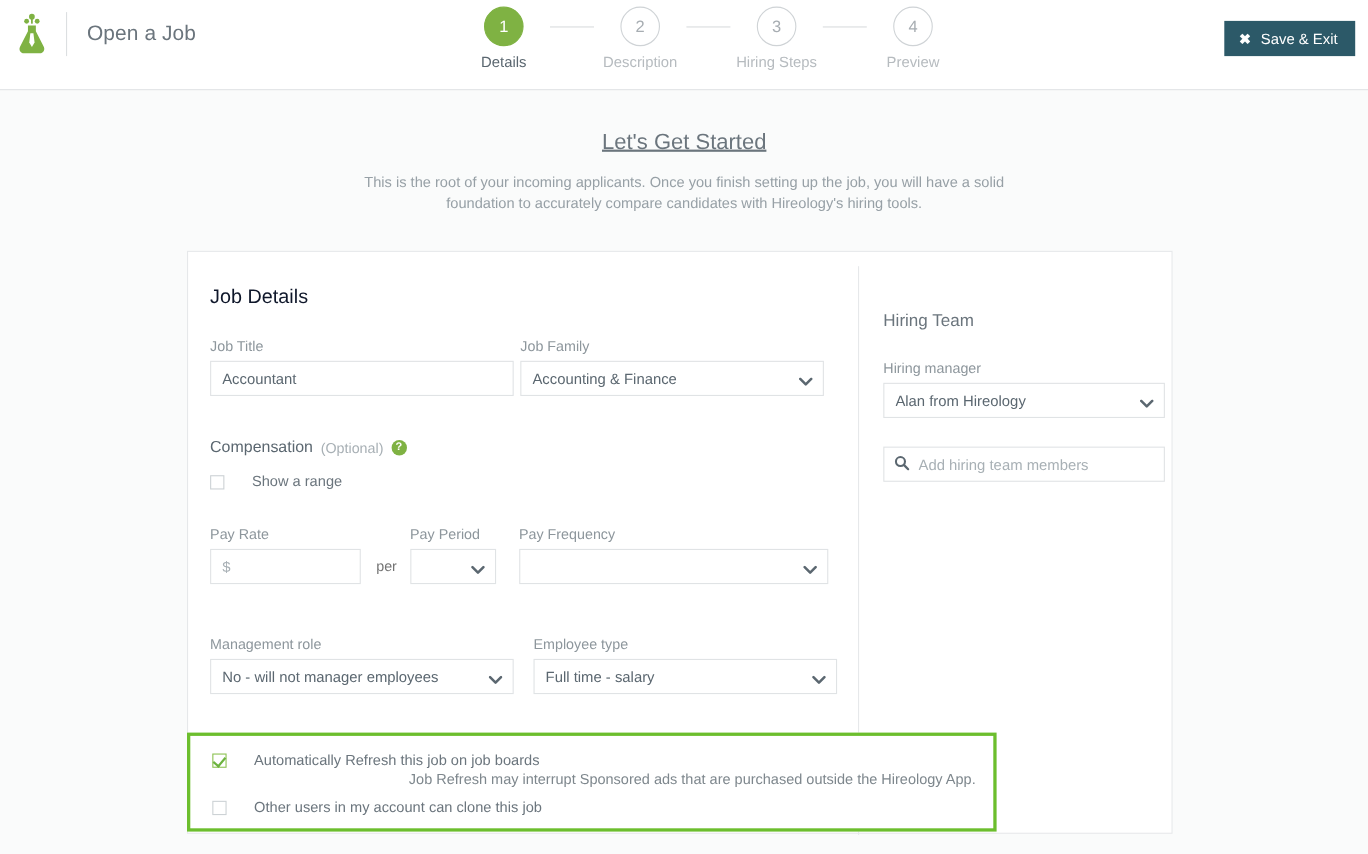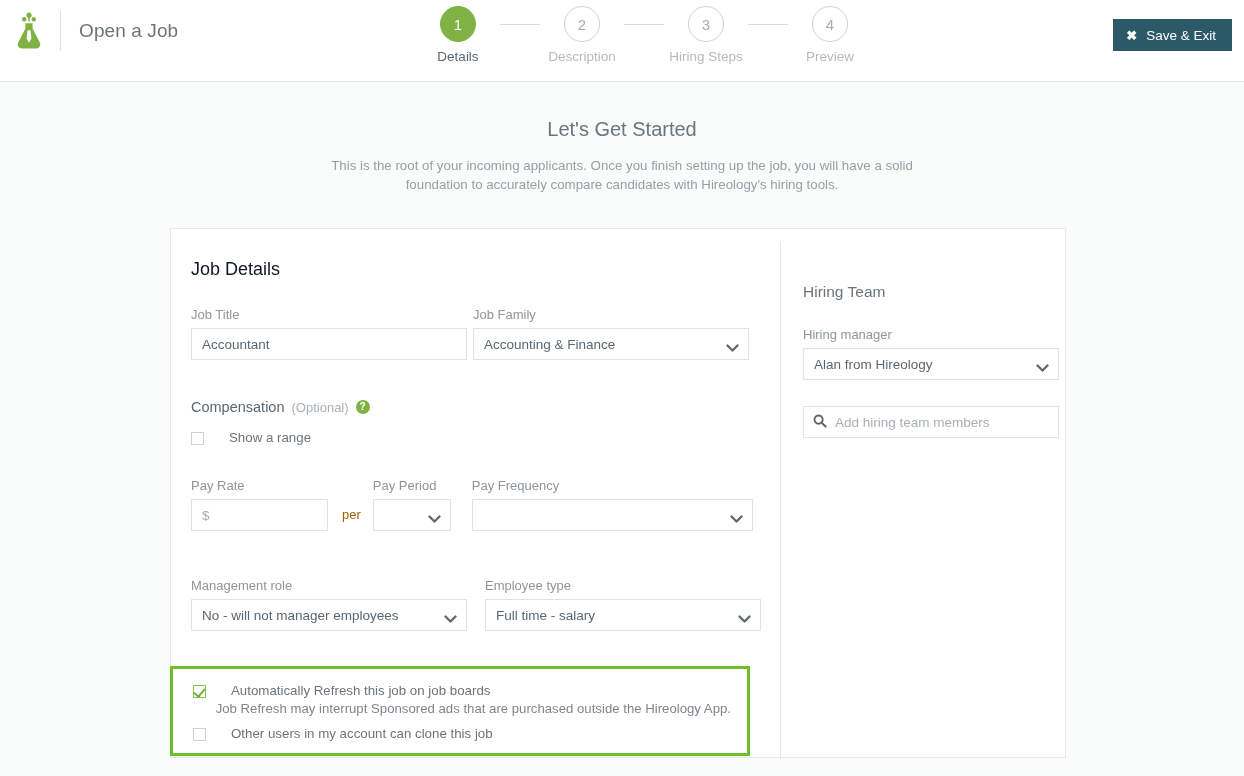--- a/index.html
+++ b/index.html
@@ -89,20 +89,21 @@
   #save-exit-button .x-glyph { font-size: 13px; font-weight: bold; line-height: 1; }
 
   
   #page-heading {
     position: absolute; top: 118px; left: 0; width: 1244px;
     text-align: center;
     font-size: 20px;
     color: #6b757d;
     font-weight: normal;
     margin: 0;
+    text-decoration: underline;
   }
   #page-subtitle {
     position: absolute; top: 156px; left: 322px;
     width: 600px;
     text-align: center;
     font-size: 13.3px;
     line-height: 19px;
     color: #97a0a6;
   }
 
@@ -205,37 +206,37 @@
   #show-range-row {
     position: absolute; left: 20px; top: 201px;
   }
 
   #row-pay {
     position: absolute; left: 20px; top: 249px;
     display: flex; align-items: flex-end;
   }
   #field-pay-rate { width: 137px; }
   #per-label {
-    font-size: 13px; color: #a16207;
+    font-size: 13px; color: #737373;
     margin: 0 12px 9px 14px;
   }
   #field-pay-period { width: 78px; }
   #field-pay-frequency { width: 281px; margin-left: 21px; }
 
   #row-mgmt {
     position: absolute; left: 20px; top: 349px;
     display: flex; gap: 18px;
   }
   #field-management-role { width: 276px; }
   #field-employee-type { width: 276px; }
 
   
   #refresh-highlight-box {
     position: absolute; left: -1px; top: 437px;
-    width: 580px;
+    width: 736px;
     padding: 14px 16px 12px 20px;
     background: #ffffff;
     border: 3px solid #6cbe2d;
   }
   #refresh-sublabel {
     font-size: 13.2px; color: #7e878d;
     margin: 3px 0 10px 22px;
     text-align: right;
   }
 

